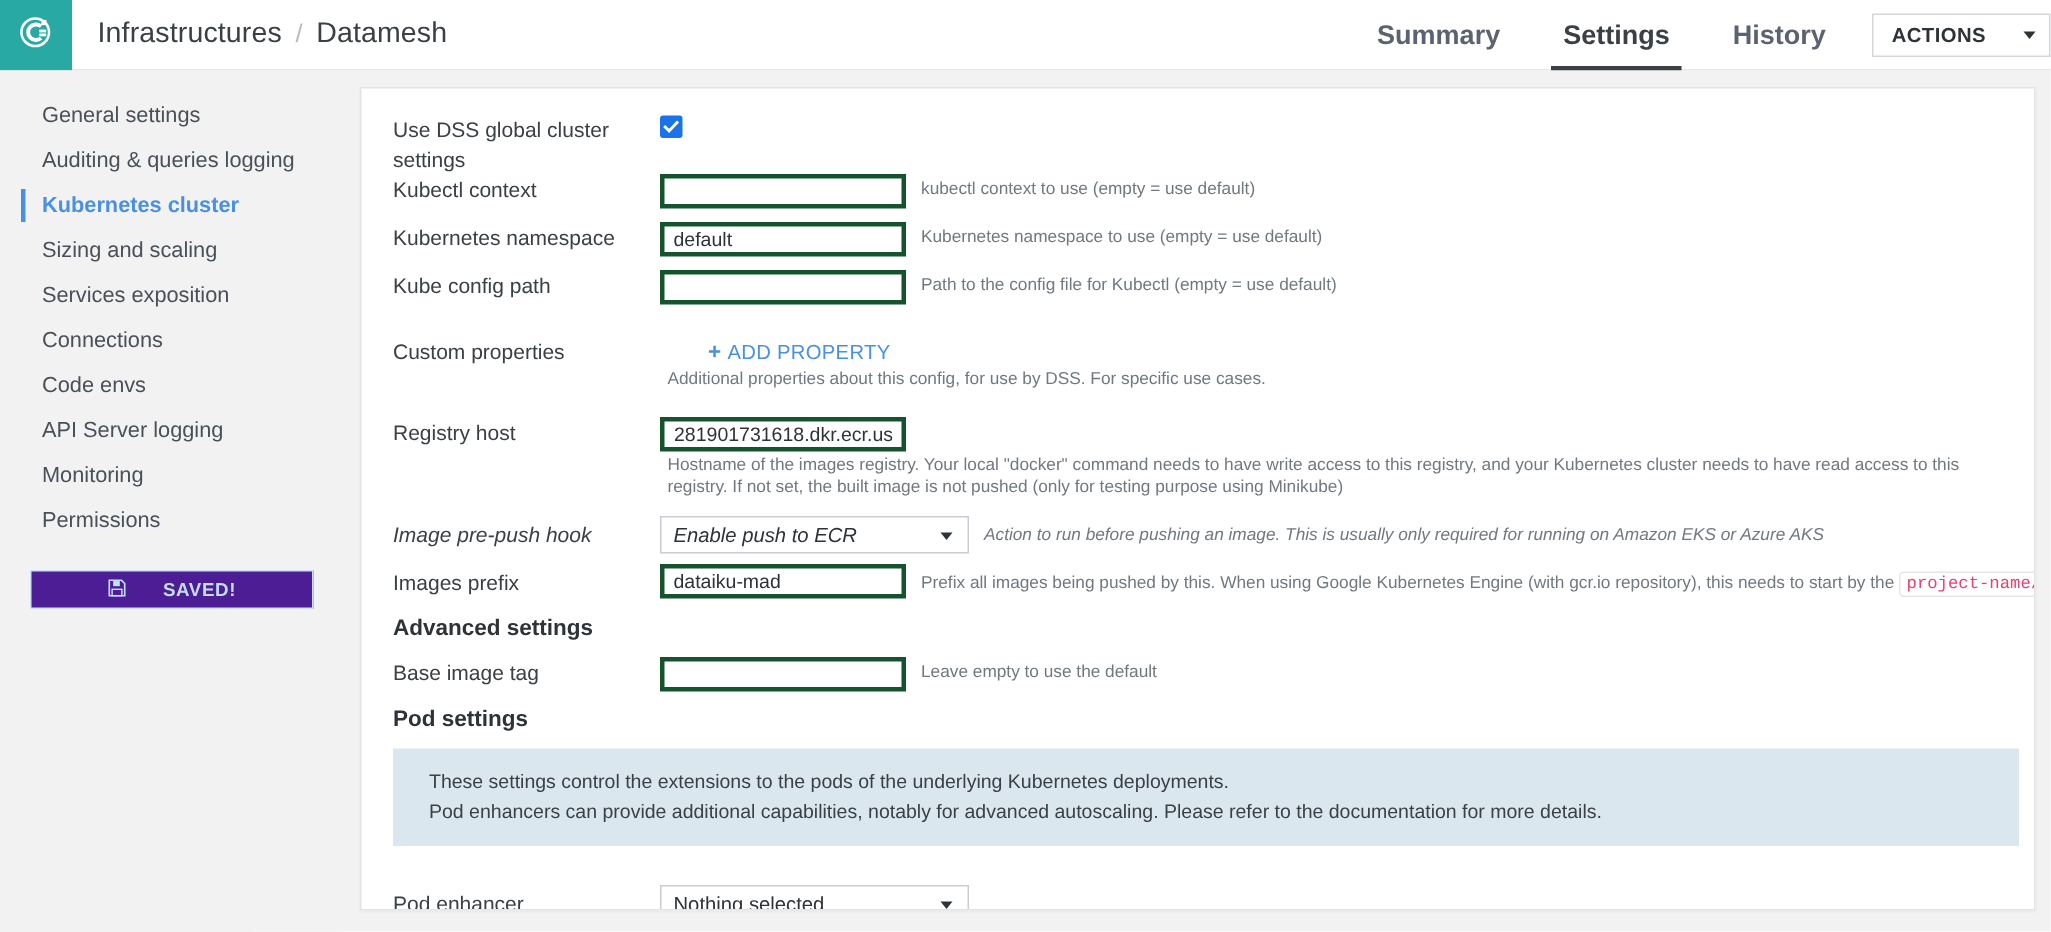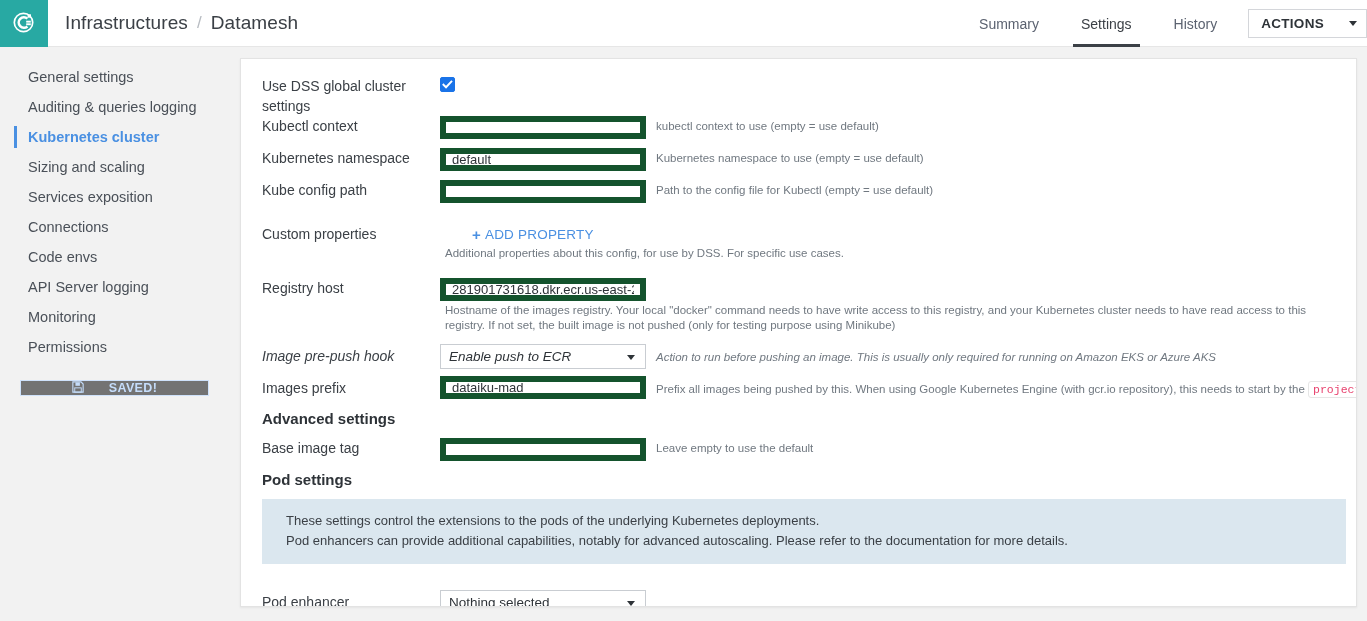--- a/index.html
+++ b/index.html
@@ -37,26 +37,27 @@
   .bc-current { color: #3b4046; }
 
   .topnav {
     margin-left: auto;
     display: flex; align-items: stretch;
     padding-right: 0px;
   }
   .topnav-item {
     display: flex; align-items: center;
     padding: 0 21px;
-    font-size: 14px;
+    font-size: 18px;
     color: #5b6270;
     height: 47px;
     position: relative;
     cursor: pointer;
     white-space: nowrap;
+    font-weight: bold;
   }
   .topnav-item.active { color: #3b4046; }
   .topnav-item.active::after {
     content: ""; position: absolute; left: 13px; right: 13px; bottom: 0;
     height: 3px; background: #3b4046;
   }
   .actions-btn {
     align-self: center;
     margin-left: 10px;
     height: 29px;
@@ -101,23 +102,23 @@
   .side-item.active {
     color: #4a90e2;
     font-weight: bold;
   }
   .side-item.active::before {
     content: ""; position: absolute; left: 14px; top: 4px;
     width: 3px; height: 22px; background: #4a90e2;
   }
   .saved-btn {
     margin: 18px 20px 0 20px;
-    height: 16px;
+    height: 26px;
     border: 1px solid #cfe2fb;
-    background: #737373;
+    background: #4c1d95;
     color: #c5ddfb;
     font-size: 12.5px;
     font-weight: bold;
     letter-spacing: .4px;
     display: flex; align-items: center; justify-content: center; gap: 25px;
     cursor: default;
     font-family: "Liberation Sans", sans-serif;
   }
 
   
@@ -150,22 +151,22 @@
   .ctl { flex: 0 0 auto; }
   .help {
     font-size: 11.5px;
     color: #707880;
     line-height: 15px;
     padding-left: 10px;
     padding-top: 3px;
   }
 
   input[type="text"] {
-    width: 206px; height: 23px;
-    border: 6px solid #14532d;
+    width: 164px; height: 23px;
+    border: 3px solid #14532d;
     background: #ffffff;
     font-size: 13px;
     color: #2e3338;
     padding: 0 6px;
     font-family: "Liberation Sans", sans-serif;
     outline: none;
   }
   .fakeselect {
     width: 206px; height: 25px;
     border: 1px solid #c9cdd2;

